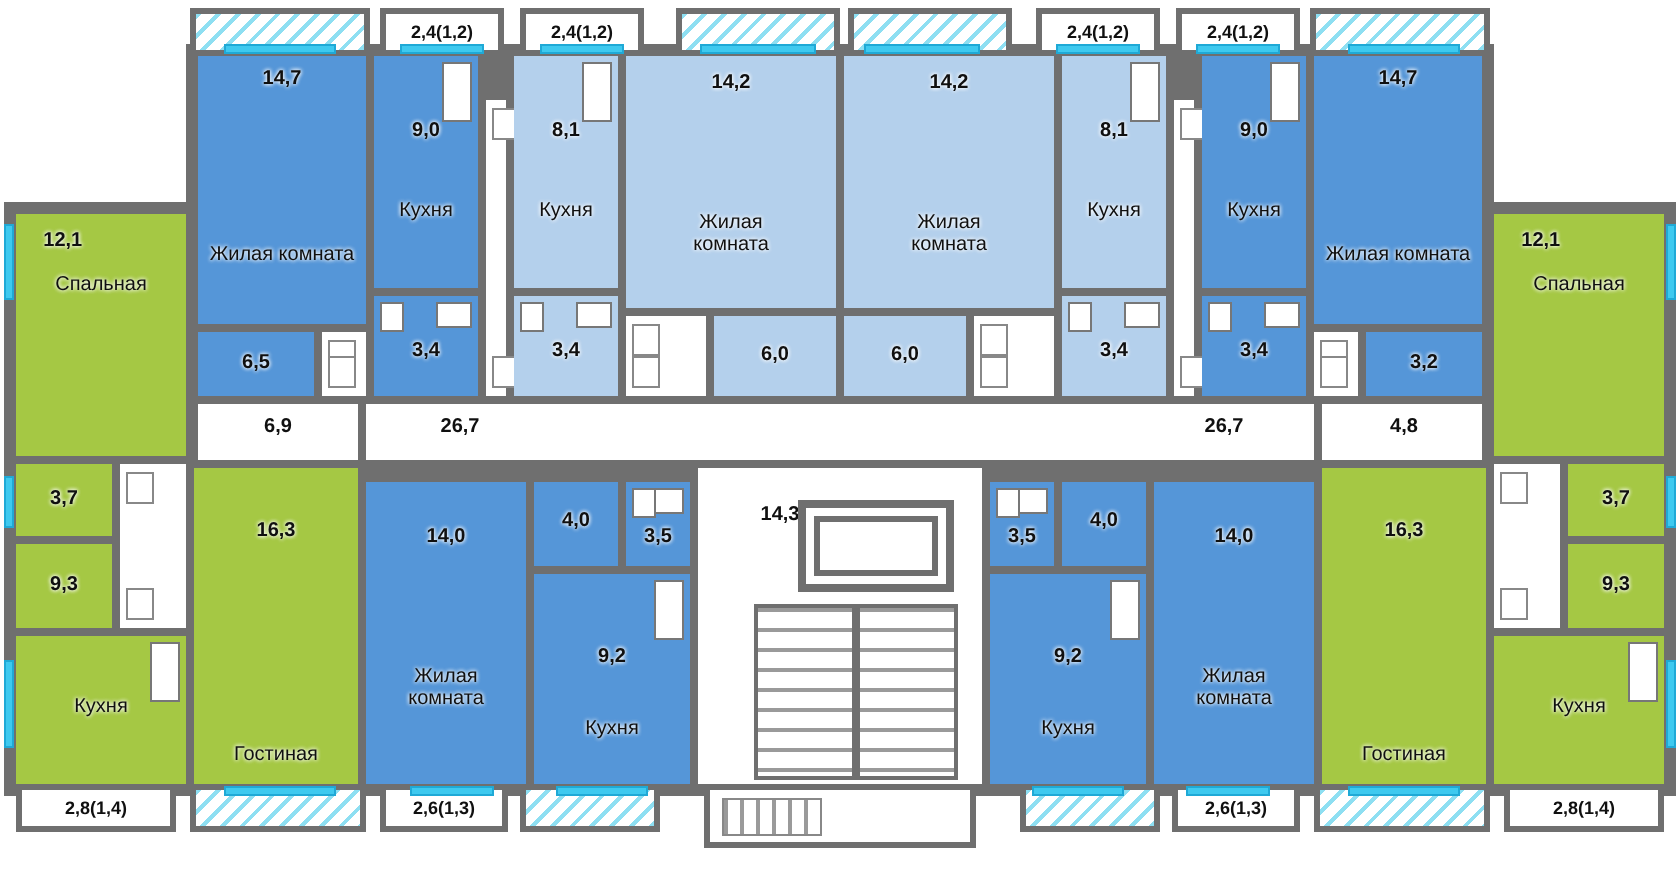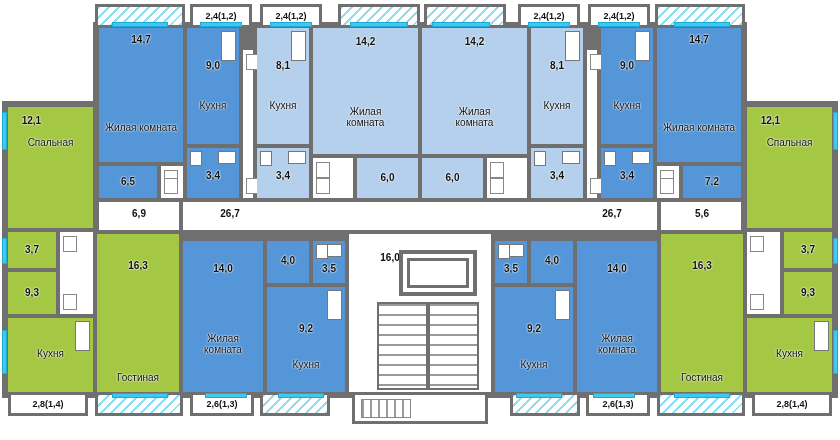--- a/index.html
+++ b/index.html
@@ -161,30 +161,30 @@
   </div>
   <div class="room blue bath" style="left:601px;top:148px;width:52px;height:50px">
     <span class="lbl area" style="top:22px">3,4</span>
   </div>
   <div class="room blue" style="left:657px;top:28px;width:84px;height:134px">
     <span class="lbl area" style="top:6px">14,7</span>
     <span class="lbl" style="top:94px">Жилая комната</span>
   </div>
   <div class="room white fixcol" style="left:657px;top:166px;width:22px;height:32px"></div>
   <div class="room blue" style="left:683px;top:166px;width:58px;height:32px">
-    <span class="lbl area" style="top:10px">7,2</span>
+    <span class="lbl area" style="top:10px">3,2</span>
   </div>
 
   <div class="corridor" style="left:99px;top:202px;width:642px;height:28px"></div>
   <div class="divider" style="left:179px;top:202px;width:4px;height:28px"></div>
   <div class="divider" style="left:657px;top:202px;width:4px;height:28px"></div>
   <span class="lbl area" style="left:109px;top:208px;width:60px">6,9</span>
   <span class="lbl area" style="left:200px;top:208px;width:60px">26,7</span>
   <span class="lbl area" style="left:582px;top:208px;width:60px">26,7</span>
-  <span class="lbl area" style="left:672px;top:208px;width:60px">5,6</span>
+  <span class="lbl area" style="left:672px;top:208px;width:60px">4,8</span>
 
   <div class="room green" style="left:8px;top:107px;width:85px;height:121px">
     <span class="lbl area half" style="top:8px">12,1</span>
     <span class="lbl" style="top:30px">Спальная</span>
   </div>
   <div class="room green" style="left:8px;top:232px;width:48px;height:36px">
     <span class="lbl area" style="top:12px">3,7</span>
   </div>
   <div class="room green" style="left:8px;top:272px;width:48px;height:42px">
     <span class="lbl area" style="top:15px">9,3</span>
@@ -207,21 +207,21 @@
   </div>
   <div class="room blue bath" style="left:313px;top:241px;width:32px;height:42px">
     <span class="lbl area" style="top:22px">3,5</span>
   </div>
   <div class="room blue kitchen" style="left:267px;top:287px;width:78px;height:105px">
     <span class="lbl area" style="top:36px">9,2</span>
     <span class="lbl" style="top:72px">Кухня</span>
   </div>
 
   <div class="room white" style="left:349px;top:234px;width:142px;height:158px">
-    <span class="lbl area" style="top:18px;left:8px;width:66px">16,0</span>
+    <span class="lbl area" style="top:18px;left:8px;width:66px">14,3</span>
   </div>
   <div class="elevator"></div>
   <div class="stairs"></div>
 
   <div class="room blue bath" style="left:495px;top:241px;width:32px;height:42px">
     <span class="lbl area" style="top:22px">3,5</span>
   </div>
   <div class="room blue" style="left:531px;top:241px;width:42px;height:42px">
     <span class="lbl area" style="top:14px">4,0</span>
   </div>

